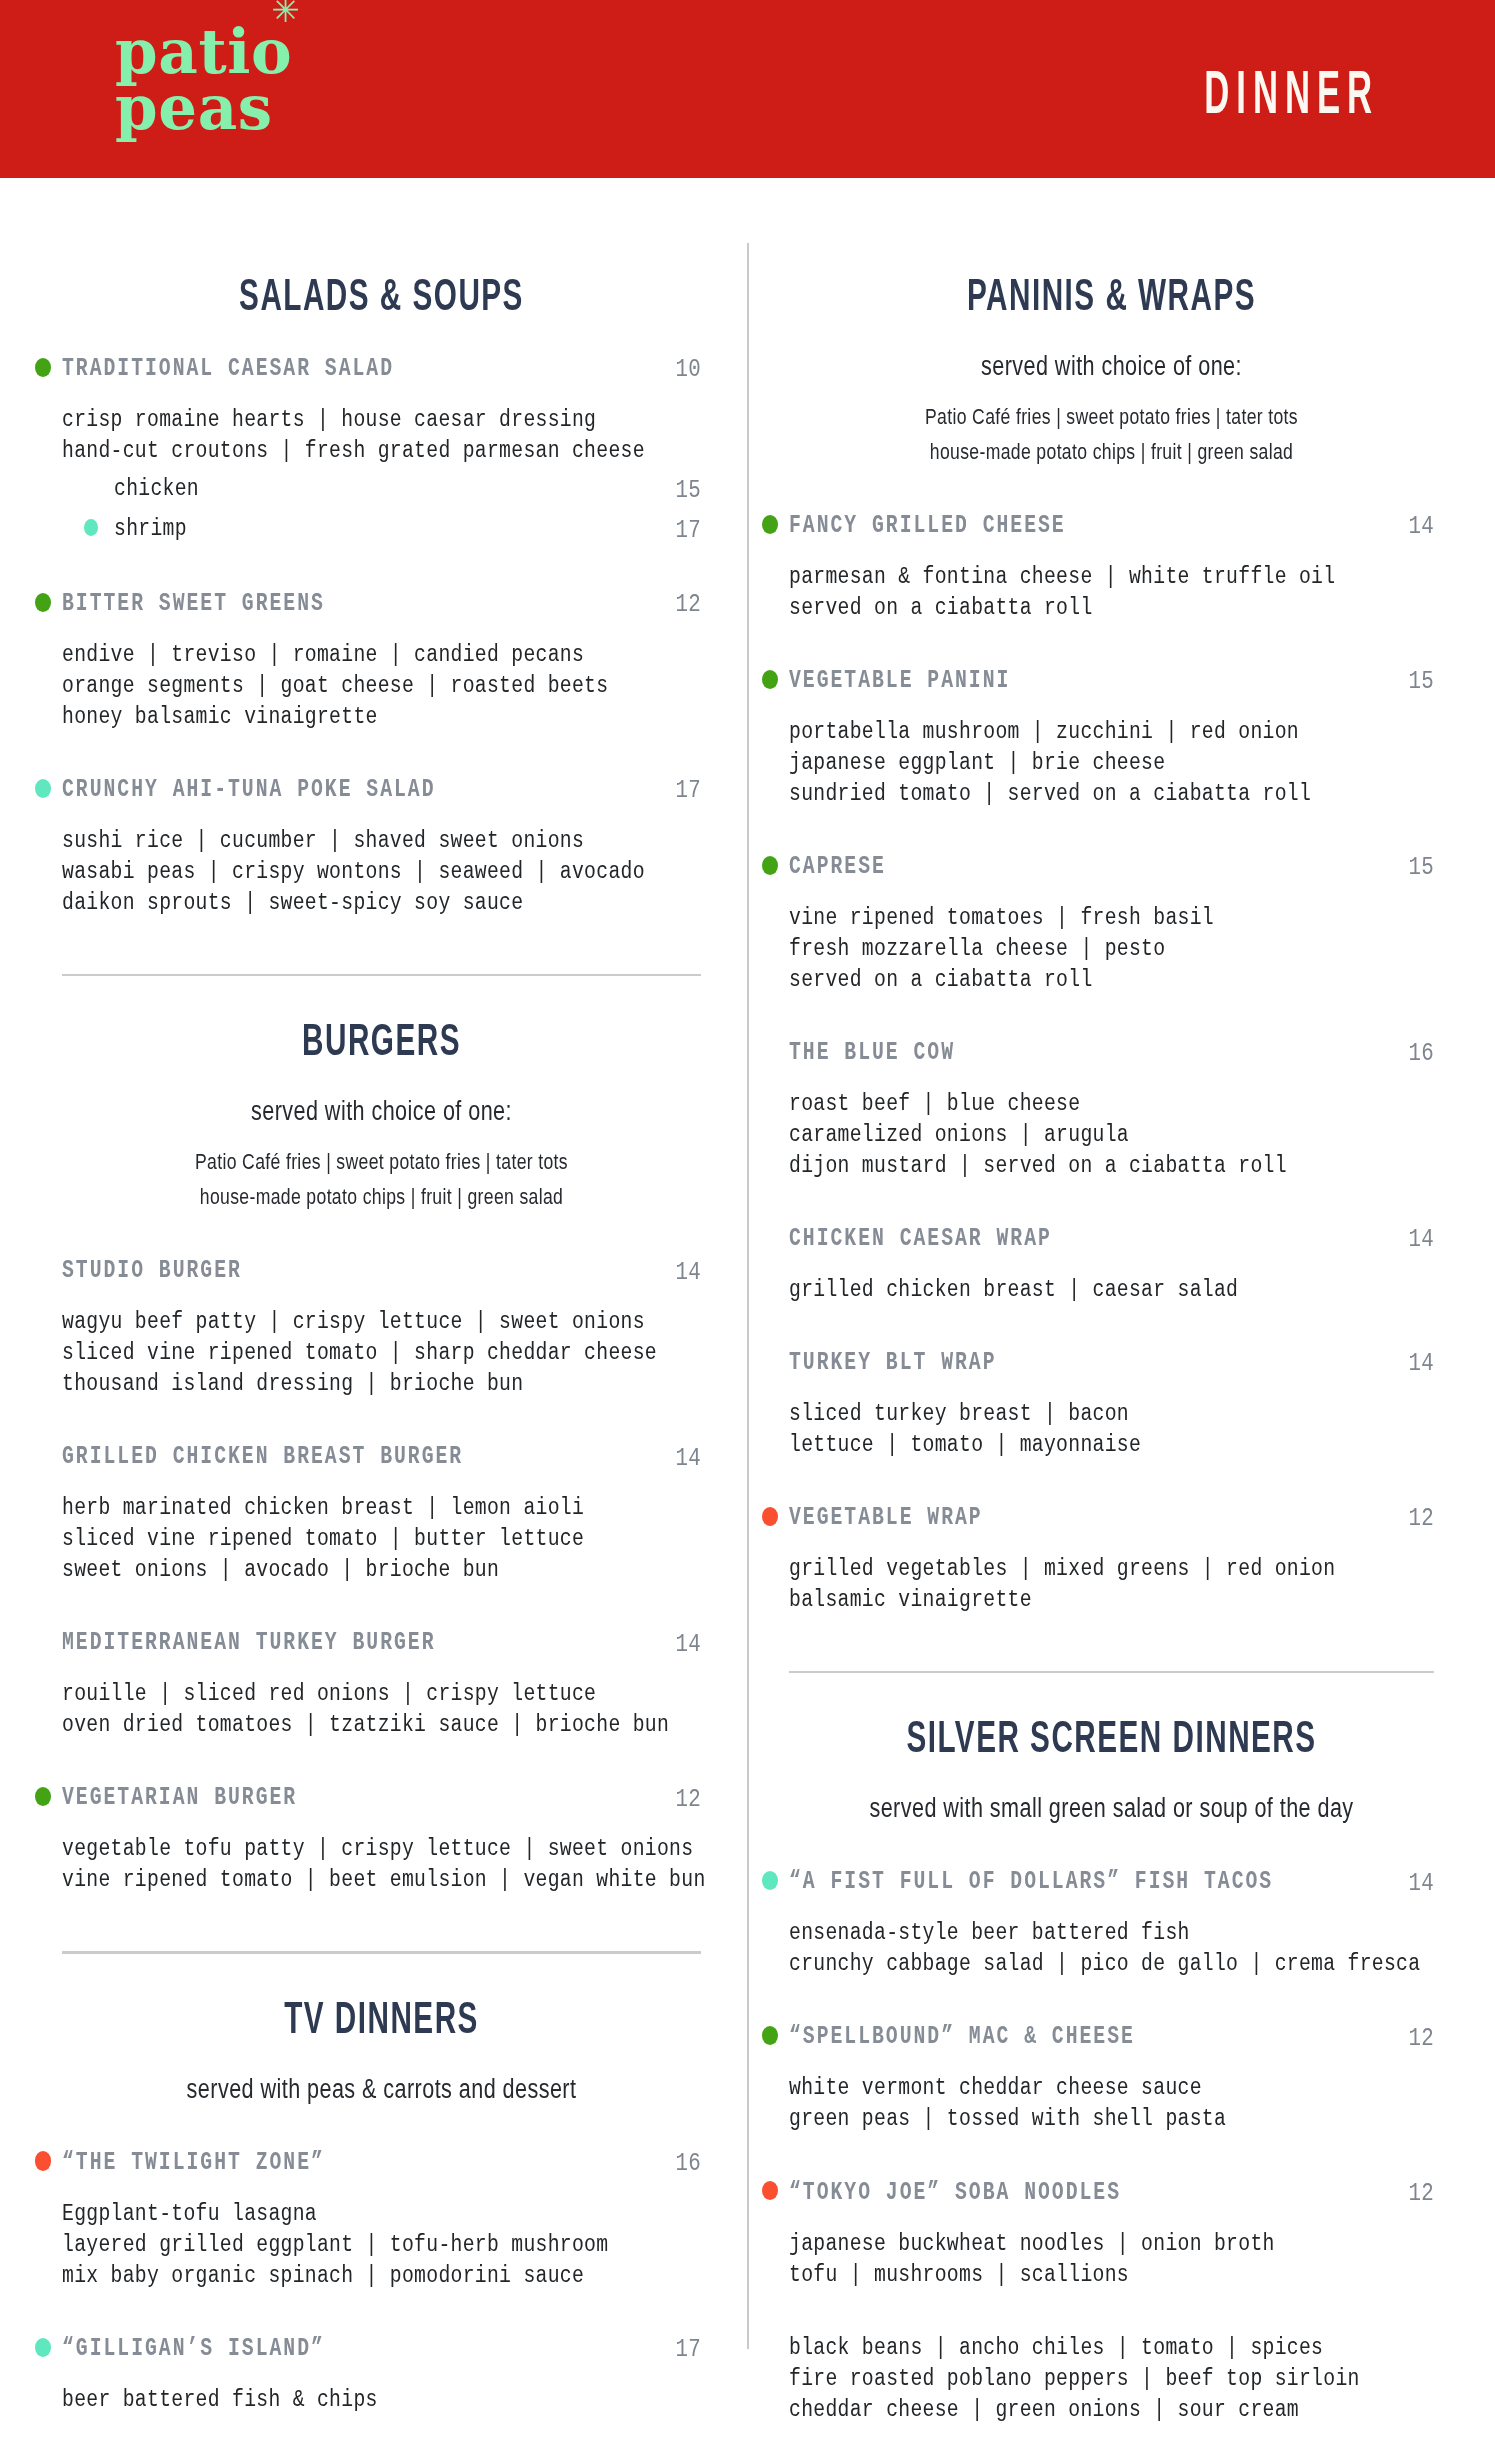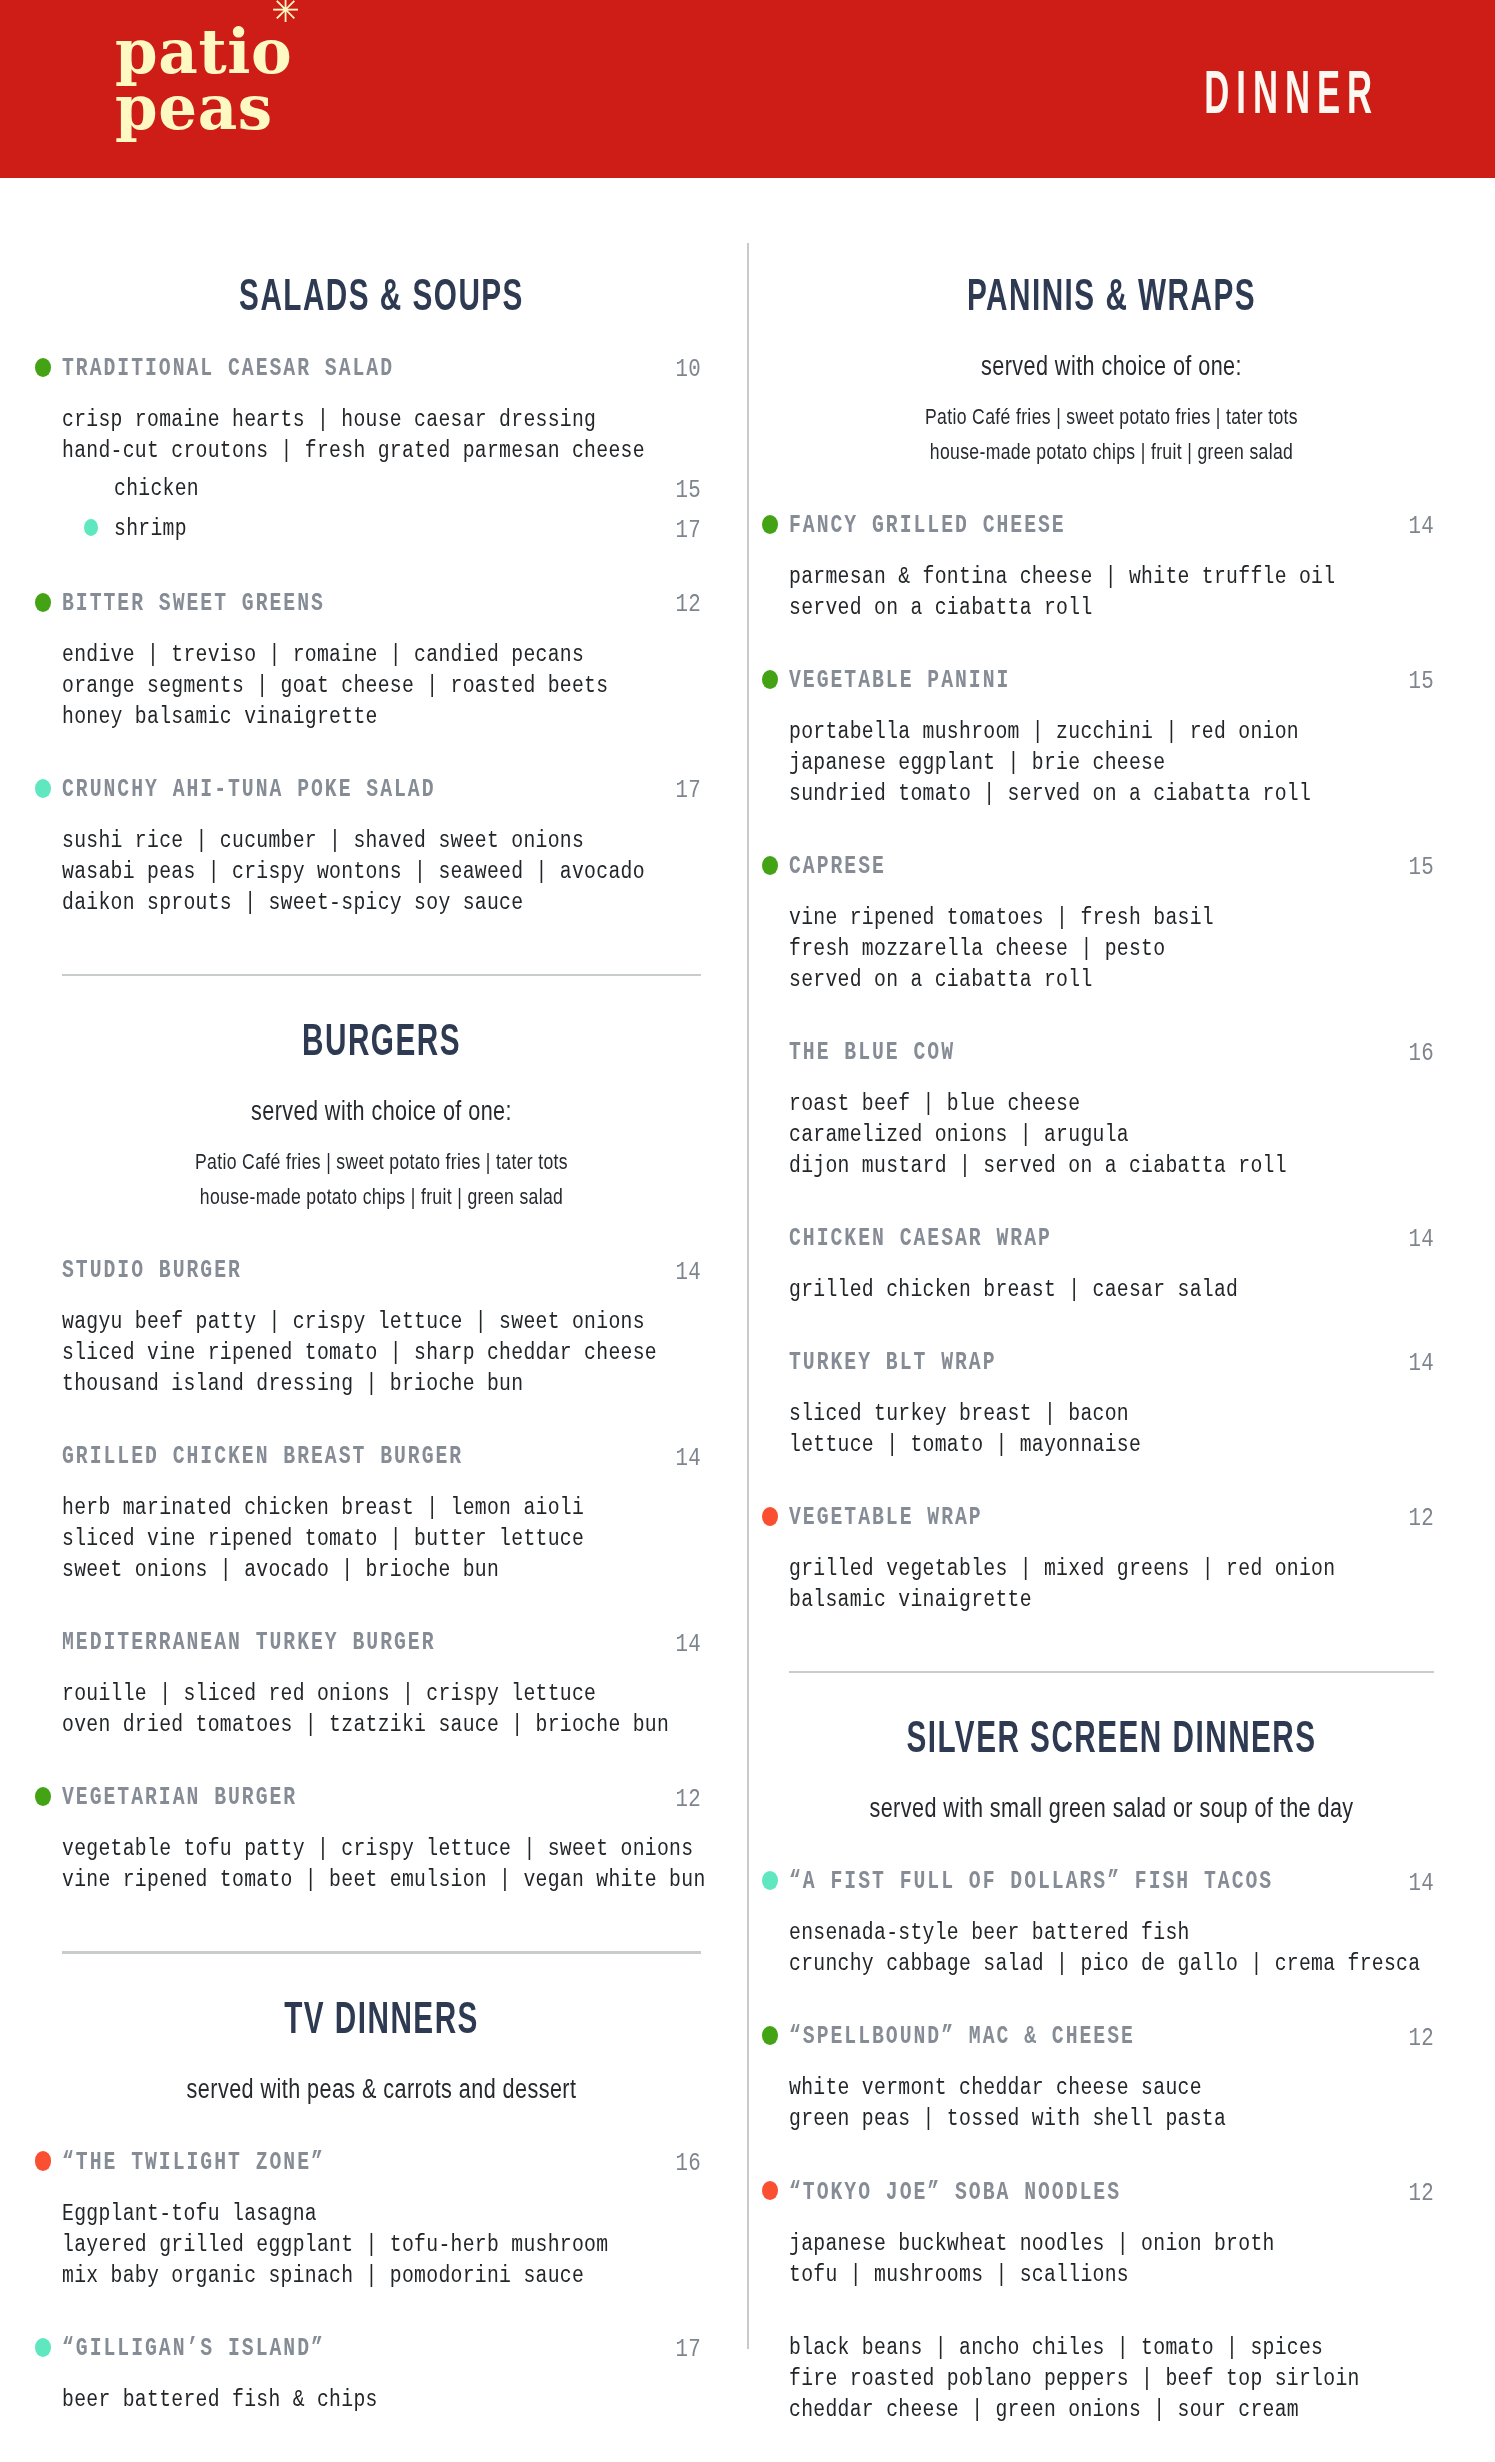--- a/index.html
+++ b/index.html
@@ -7,21 +7,21 @@
     width:1495px; height:2462px; background:#ffffff;
     font-family:"Liberation Sans", sans-serif;
     -webkit-font-smoothing:antialiased;
     overflow:hidden;
   }
   .page { position:relative; width:1495px; height:2462px; }
 
   
   .header { position:relative; width:100%; height:178px; background:#ce1d17; }
   .logo {
-    position:absolute; left:115px; top:23.5px; color:#fef9c3;
+    position:absolute; left:115px; top:23.5px; color:#86efac;
     font-family:"DejaVu Serif", serif; font-weight:bold;
     font-size:61px; line-height:0.93; letter-spacing:0.01em;
   }
   .logo-line { display:block; }
   .logo-line1 { position:relative; display:inline-block; }
   .logo-asterisk {
     position:absolute; top:-29px; right:-8.2px;
     font-family:"DejaVu Sans", sans-serif; font-size:34px; font-weight:bold;
   }
   .menu-label {

